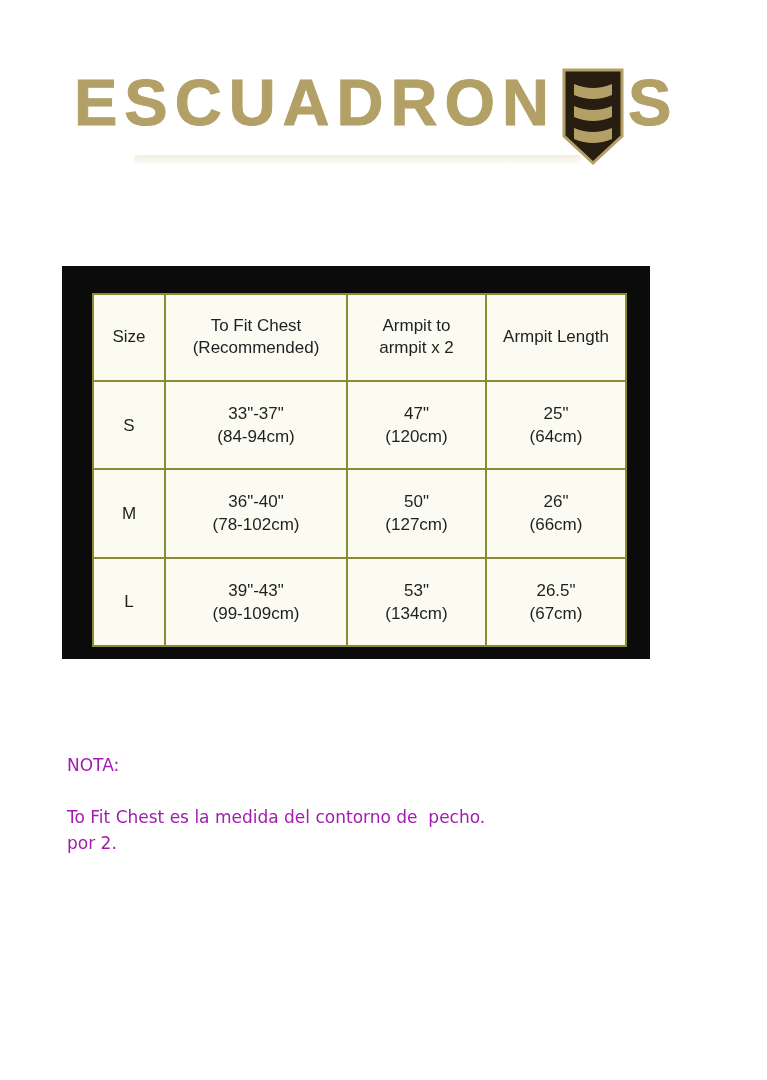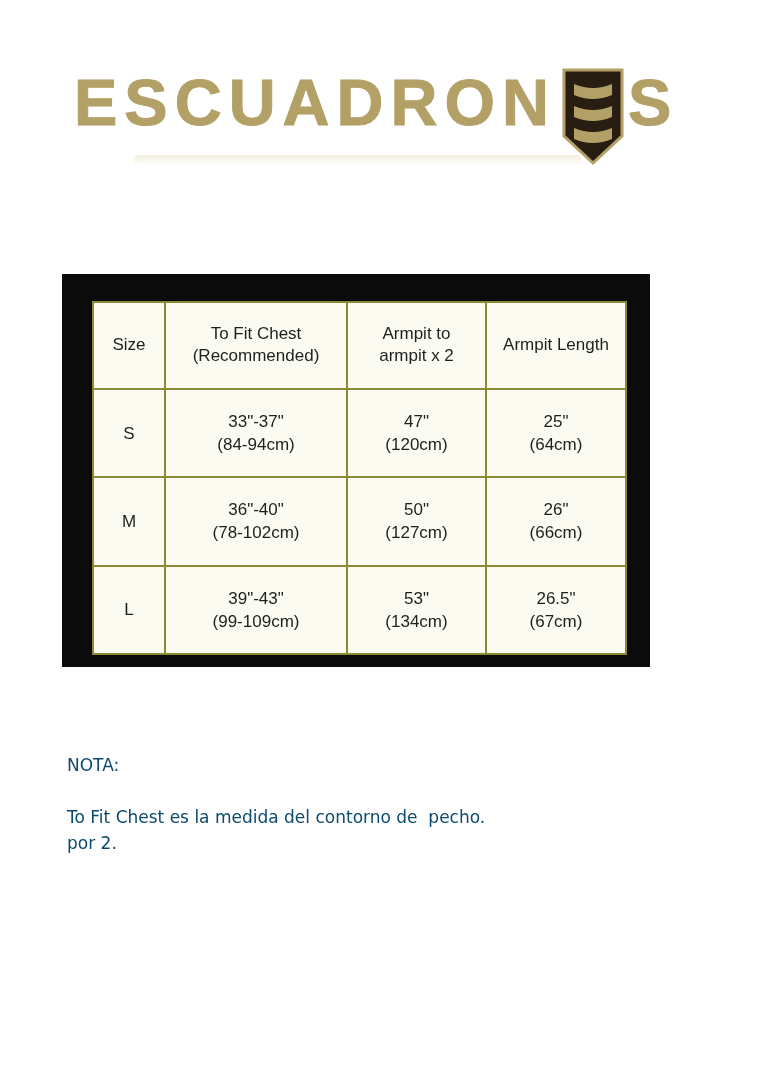--- a/index.html
+++ b/index.html
@@ -30,21 +30,21 @@
   .logo-badge { margin:0 4px 0 6px; display:block; }
   .logo-underline {
     position:absolute; top:121px; left:134px;
     width:447px; height:9px;
     background:linear-gradient(#f3efe0, #fdfcf7);
     border-radius:4px;
   }
 
   
   .chart-frame {
-    position:absolute; top:240px; left:62px;
+    position:absolute; top:232px; left:62px;
     width:588px; height:393px;
     background:#0b0b0b;
     box-sizing:border-box;
     padding:27px 25px 12px 30px;
   }
   table.size-table {
     border-collapse:collapse;
     width:533px; height:354px;
     background:#fbfbf2;
     table-layout:fixed;
@@ -63,21 +63,21 @@
   col.c-chest { width:182px; }
   col.c-armpit{ width:139px; }
   col.c-length{ width:140px; }
   tr.head-row { height:58px; }
   tr.data-row { height:59px; }
 
   
   .note {
     position:absolute; top:718px; left:67px; width:630px;
     font-family:"DejaVu Sans", sans-serif;
-    color:#0c4a6e;
+    color:#a21caf;
     font-size:17px;
   }
   .note-heading { line-height:26px; margin-bottom:26px; }
   .note-line { line-height:26px; white-space:pre-wrap; }
 </style>
 </head>
 <body>
 
 <div class="page">
 

